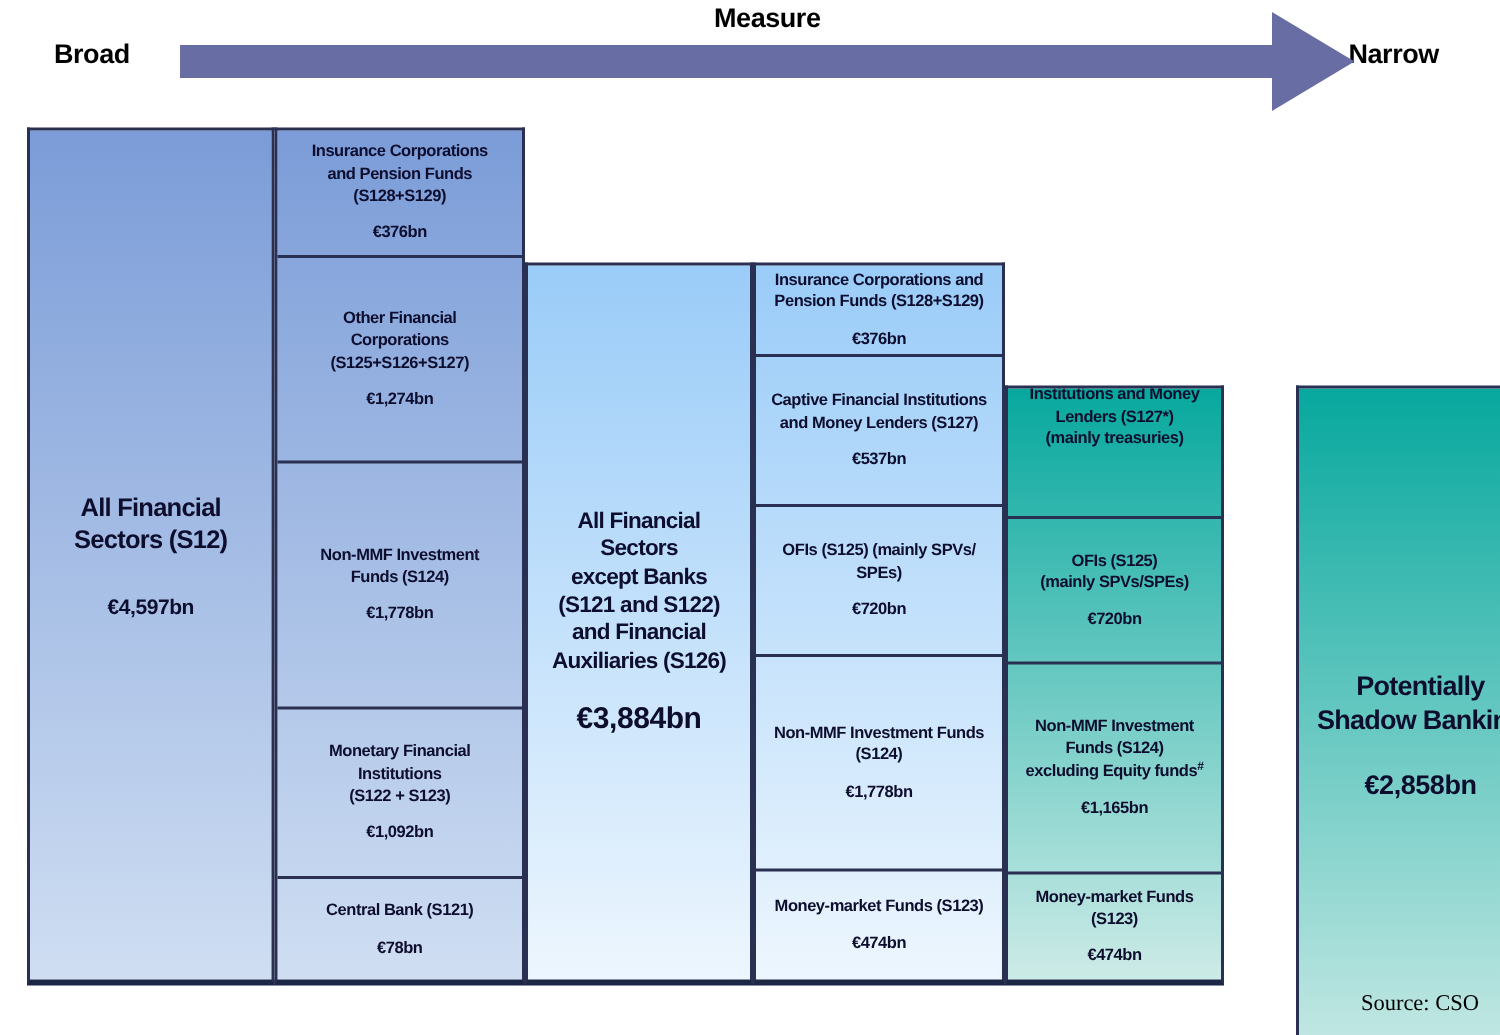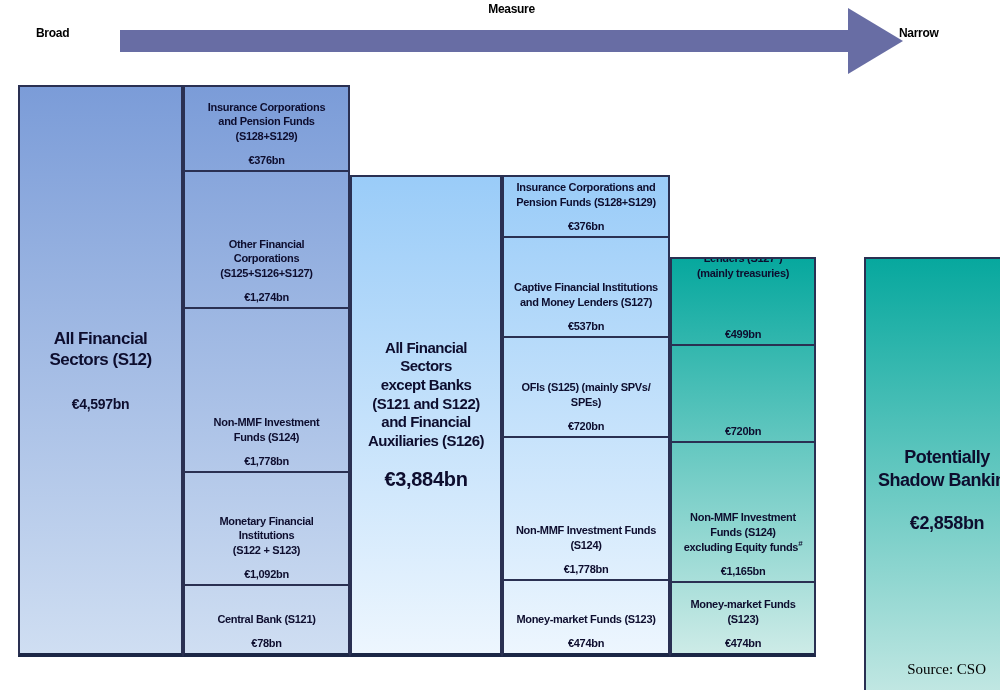--- a/index.html
+++ b/index.html
@@ -1,21 +1,21 @@
 <!DOCTYPE html>
 <html style="--arrow: #686da4; --border: #2a3052; --border-bottom: #1c2746; --text: #0d0d2e; --blue-top: #7b9cd8; --blue-bottom: #cfdef2; --lightblue-top: #9accf8; --lightblue-bottom: #edf6fe; --teal-top: #07a89e; --teal-bottom: #cdebe7;"><head>
 <meta charset="utf-8">
 <style>
   html,body{margin:0;padding:0;}
   body{
     width:1000px;height:690px;position:relative;background:#ffffff;
     font-family:"Liberation Sans", sans-serif;color:var(--text,#0d0d2e);
     overflow:hidden;
   }
-  .hdr-label{position:absolute;font-size:12px;font-weight:bold;color:#000;letter-spacing:-0.3px;}
+  .hdr-label{position:absolute;font-size:18px;font-weight:bold;color:#000;letter-spacing:-0.3px;}
   .lbl-broad{left:36px;top:26px;}
   .lbl-measure{left:120px;top:2px;width:783px;text-align:center;}
   .lbl-narrow{left:899px;top:26px;}
   .arrow-shaft{position:absolute;left:120px;top:30px;width:728px;height:22px;background:var(--arrow,#686da4);}
   .arrow-head{position:absolute;left:848px;top:8px;width:0;height:0;
     border-left:55px solid var(--arrow,#686da4);
     border-top:33px solid transparent;border-bottom:33px solid transparent;}
 
   .col{position:absolute;box-sizing:border-box;
     border:2px solid var(--border,#2a3052);
@@ -26,21 +26,21 @@
 
   .c1{left:18px;top:85px;width:165px;height:572px;}
   .c2{left:183px;top:85px;width:167px;height:572px;}
   .c3{left:350px;top:175px;width:152px;height:482px;}
   .c4{left:502px;top:175px;width:168px;height:482px;}
   .c5{left:670px;top:257px;width:146px;height:400px;}
   .c6{left:864px;top:257px;width:166px;height:468px;}
 
   .stack{display:flex;flex-direction:column;height:100%;}
   .box{box-sizing:border-box;border-bottom:2px solid var(--border,#2a3052);
-    display:flex;flex-direction:column;justify-content:flex-end;align-items:center;
+    display:flex;flex-direction:column;justify-content:center;align-items:center;
     text-align:center;gap:10px;padding:2px 4px;overflow:hidden;}
   .box:last-child{border-bottom:none;flex:1 1 auto;}
   .box-title,.box-value{font-size:11px;font-weight:bold;line-height:1.32;
     letter-spacing:-0.3px;white-space:pre-line;color:var(--text,#0d0d2e);}
   .box-title sup{font-size:8px;}
 
   .single{display:flex;flex-direction:column;justify-content:center;align-items:center;
     text-align:center;height:100%;padding:0 4px;box-sizing:border-box;}
   .single .big-title{font-weight:bold;white-space:pre-line;letter-spacing:-0.5px;line-height:1.24;}
   .single .big-value{font-weight:bold;letter-spacing:-0.3px;}
@@ -143,20 +143,22 @@
 <div class="col c5 grad-teal">
   <div class="stack">
     <div class="box" style="flex:0 0 87px;gap:47px;">
       <div class="box-title">Captive Financial
 Institutions and Money
 Lenders (S127*)
 (mainly treasuries)</div>
       <div class="box-value">€499bn</div>
     </div>
     <div class="box" style="flex:0 0 97px;">
+      <div class="box-title">OFIs (S125)
+(mainly SPVs/SPEs)</div>
       <div class="box-value">€720bn</div>
     </div>
     <div class="box" style="flex:0 0 140px;">
       <div class="box-title"><span>Non-MMF Investment
 Funds (S124)
 excluding Equity funds</span><sup>#</sup></div>
       <div class="box-value">€1,165bn</div>
     </div>
     <div class="box">
       <div class="box-title">Money-market Funds

